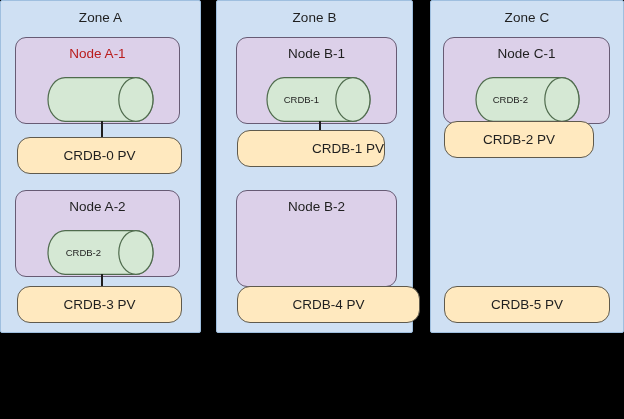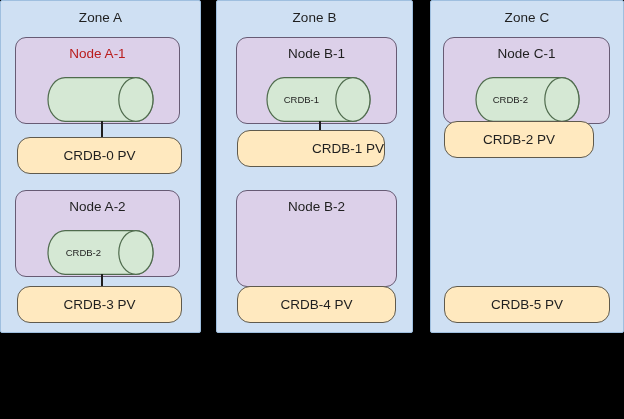--- a/index.html
+++ b/index.html
@@ -156,21 +156,21 @@
         </svg>
         <div class="cyl-label" style="width: 68.8px; color: rgb(31, 31, 31);">CRDB-1</div>
       </div>
       <div class="connector" style="left: 102px; top: 120px; height: 16px; background: rgb(31, 31, 31);"></div>
       <div class="pv" style="left: 20px; top: 129px; width: 148px; height: 37px; background: rgb(255, 233, 191); border-color: rgb(95, 90, 77); justify-content: flex-end;">
         <span class="pv-label" style="color: rgb(31, 31, 31);">CRDB-1 PV</span>
       </div>
       <div class="node" style="left: 19px; top: 189px; width: 161px; height: 97px; background: rgb(220, 208, 233); border-color: rgb(103, 91, 116);">
         <div class="node-title" style="color: rgb(31, 31, 31);">Node B-2</div>
       </div>
-      <div class="pv" style="left: 20px; top: 285px; width: 159px; height: 37px; background: rgb(255, 233, 191); border-color: rgb(95, 90, 77);">
+      <div class="pv" style="left: 20px; top: 285px; width: 183px; height: 37px; background: rgb(255, 233, 191); border-color: rgb(95, 90, 77);">
         <span class="pv-label" style="color: rgb(31, 31, 31);">CRDB-4 PV</span>
       </div>
     </div>
     <div class="zone" style="left: 430px; width: 194px; background: rgb(207, 224, 243); border-color: rgb(159, 191, 223);">
       <div class="zone-title" style="color: rgb(31, 31, 31);">Zone C</div>
       <div class="node" style="left: 12px; top: 36px; width: 167px; height: 87px; background: rgb(220, 208, 233); border-color: rgb(103, 91, 116);">
         <div class="node-title" style="color: rgb(31, 31, 31);">Node C-1</div>
       </div>
       <div class="cyl" style="left: 45px; top: 76px; width: 103px; height: 45px;">
         <svg width="103" height="45" viewBox="0 0 103 45">

